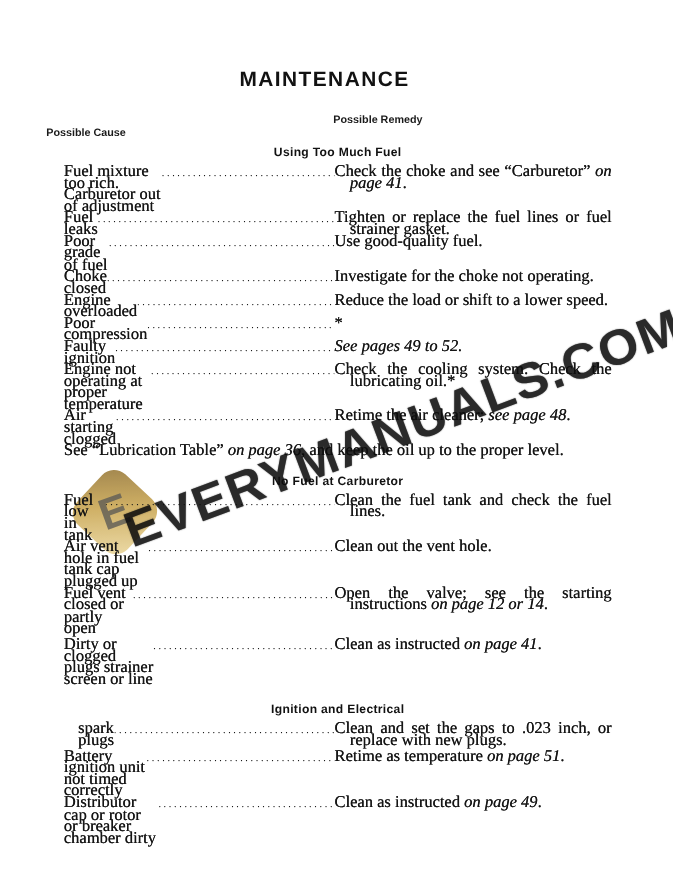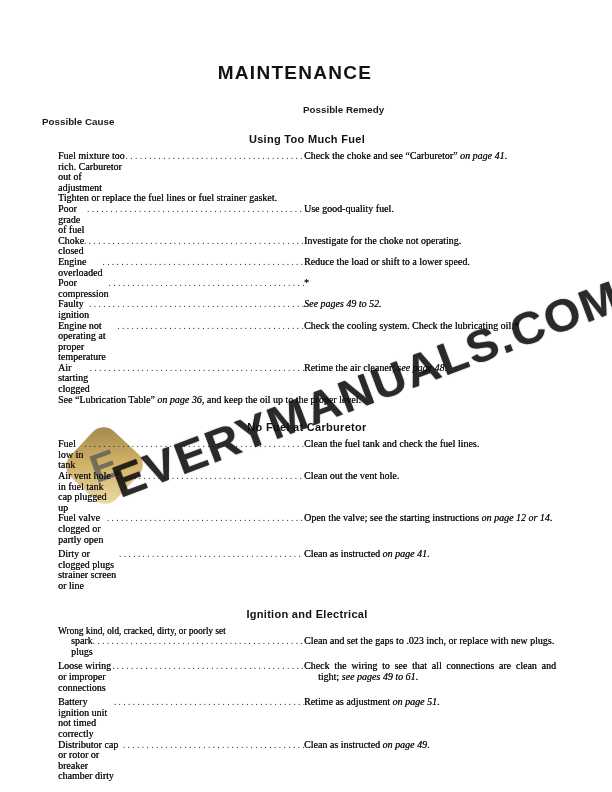--- a/index.html
+++ b/index.html
@@ -29,21 +29,21 @@
   }
   .col-cause{position:absolute;left:0;top:0;margin-top:12px;}
   .col-remedy{position:absolute;left:261px;top:0;}
   .sec-heading{
     font-family:"Liberation Sans", sans-serif;
     font-weight:bold;font-size:11px;letter-spacing:.3px;
     text-align:center;margin:9px 0 6px 0;color:#121212;
   }
   
   .section{margin:16px;}
-  .trow{display:flex;align-items:flex-start;font-size:10px;line-height:10.6px;}
+  .trow{display:flex;align-items:flex-start;font-size:15px;line-height:10.6px;}
   .trow.gap{margin-bottom:4px;}
   .pre-line{font-size:9.3px;line-height:10.6px;text-shadow:.2px 0 0 currentColor;}
   .cause{
     width:246px;flex:0 0 246px;
     display:flex;align-items:baseline;
   }
   .ctext{flex:0 1 auto;text-shadow:.2px 0 0 currentColor;}
   .ctext.indent{padding-left:13px;}
   .leader{
     flex:1 1 auto;min-width:6px;overflow:hidden;white-space:nowrap;
@@ -105,20 +105,24 @@
         <div class="section">
           <div class="sec-heading">Using Too Much Fuel</div>
           <div class="trow">
             <div class="cause">
               <span class="ctext">Fuel mixture too rich. Carburetor out of adjustment</span>
               <span class="leader"></span>
             </div>
             <div class="remedy"><span>Check the choke and see “Carburetor” </span><i>on page 41</i><span>.</span></div>
           </div>
           <div class="trow">
+            <div class="cause">
+              <span class="ctext">Fuel leaks</span>
+              <span class="leader"></span>
+            </div>
             <div class="remedy"><span>Tighten or replace the fuel lines or fuel strainer gasket.</span></div>
           </div>
           <div class="trow">
             <div class="cause">
               <span class="ctext">Poor grade of fuel</span>
               <span class="leader"></span>
             </div>
             <div class="remedy"><span>Use good-quality fuel.</span></div>
           </div>
           <div class="trow">
@@ -178,56 +182,48 @@
           </div>
           <div class="trow">
             <div class="cause">
               <span class="ctext">Air vent hole in fuel tank cap plugged up</span>
               <span class="leader"></span>
             </div>
             <div class="remedy"><span>Clean out the vent hole.</span></div>
           </div>
           <div class="trow gap">
             <div class="cause">
-              <span class="ctext">Fuel valve clogged or partly open</span>
+              <span class="ctext">Fuel vent closed or partly open</span>
               <span class="leader"></span>
             </div>
             <div class="remedy"><span>Open the valve; see the starting instructions </span><i>on page 12 or 14</i><span>.</span></div>
           </div>
           <div class="trow">
             <div class="cause">
               <span class="ctext">Dirty or clogged plugs strainer screen or line</span>
               <span class="leader"></span>
             </div>
             <div class="remedy"><span>Clean as instructed </span><i>on page 41</i><span>.</span></div>
           </div>
         </div>
         <div class="section">
           <div class="sec-heading">Ignition and Electrical</div>
-          <div class="pre-line">Wrong kind, old, cracked, dirty, or poorly set</div>
           <div class="trow gap">
             <div class="cause">
               <span class="ctext indent">spark plugs</span>
               <span class="leader"></span>
             </div>
             <div class="remedy"><span>Clean and set the gaps to .023 inch, or replace with new plugs.</span></div>
           </div>
-          <div class="trow gap">
-            <div class="cause">
-              <span class="ctext">Loose wiring or improper connections</span>
-              <span class="leader"></span>
-            </div>
-            <div class="remedy"><span>Check the wiring to see that all connections are clean and tight; </span><i>see pages 49 to 61</i><span>.</span></div>
-          </div>
           <div class="trow">
             <div class="cause">
               <span class="ctext">Battery ignition unit not timed correctly</span>
               <span class="leader"></span>
             </div>
-            <div class="remedy"><span>Retime as adjustment </span><i>on page 51</i><span>.</span></div>
+            <div class="remedy"><span>Retime as temperature </span><i>on page 51</i><span>.</span></div>
           </div>
           <div class="trow">
             <div class="cause">
               <span class="ctext">Distributor cap or rotor or breaker chamber dirty</span>
               <span class="leader"></span>
             </div>
             <div class="remedy"><span>Clean as instructed </span><i>on page 49</i><span>.</span></div>
           </div>
         </div>
       </div>

